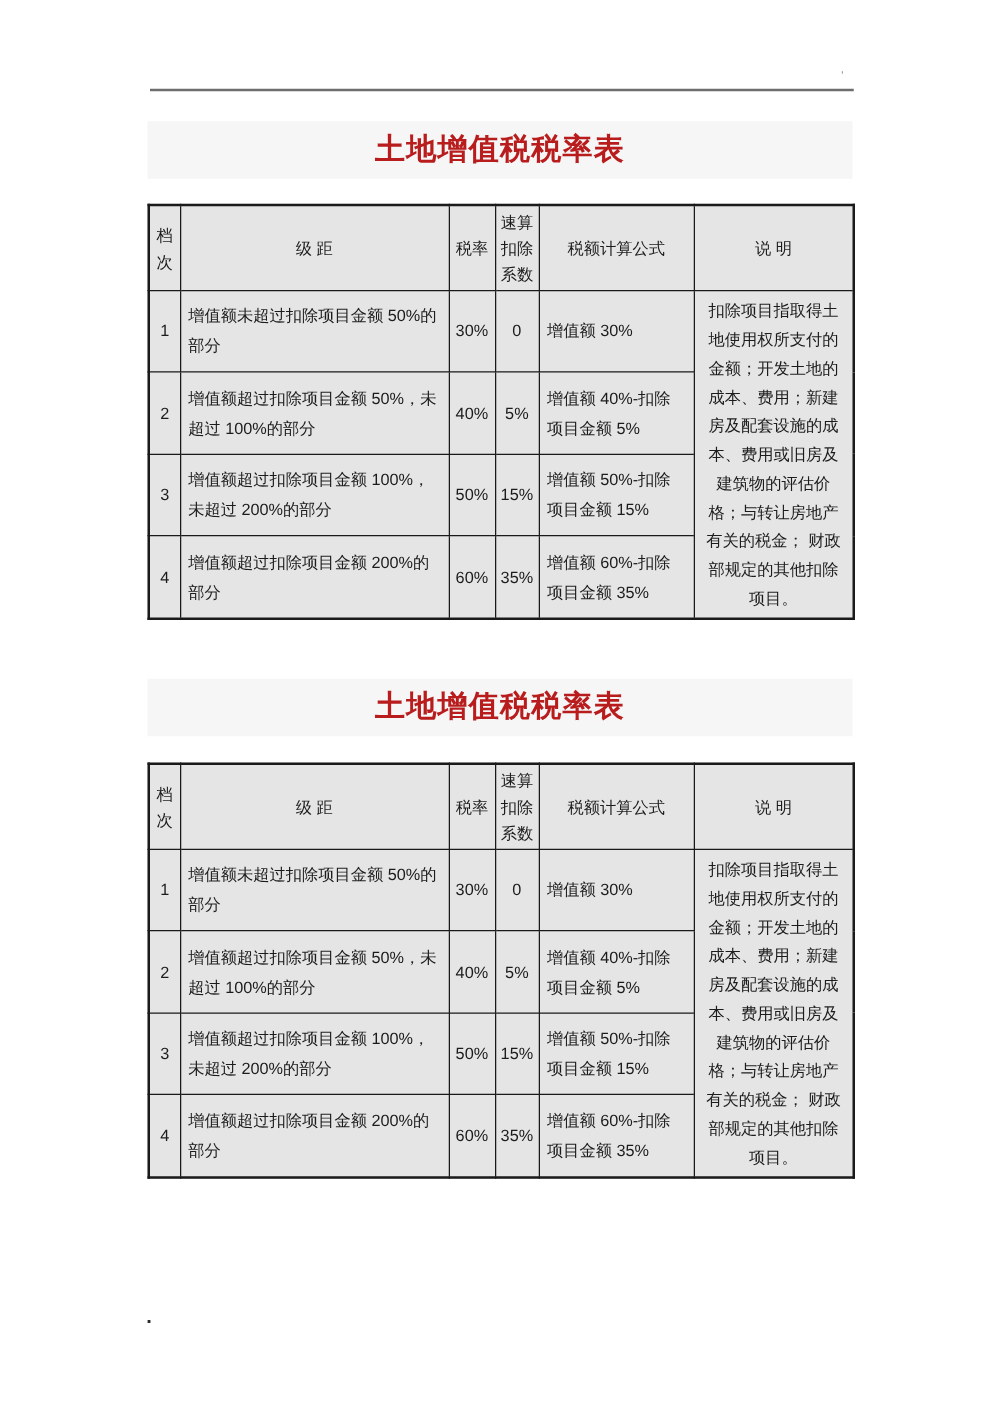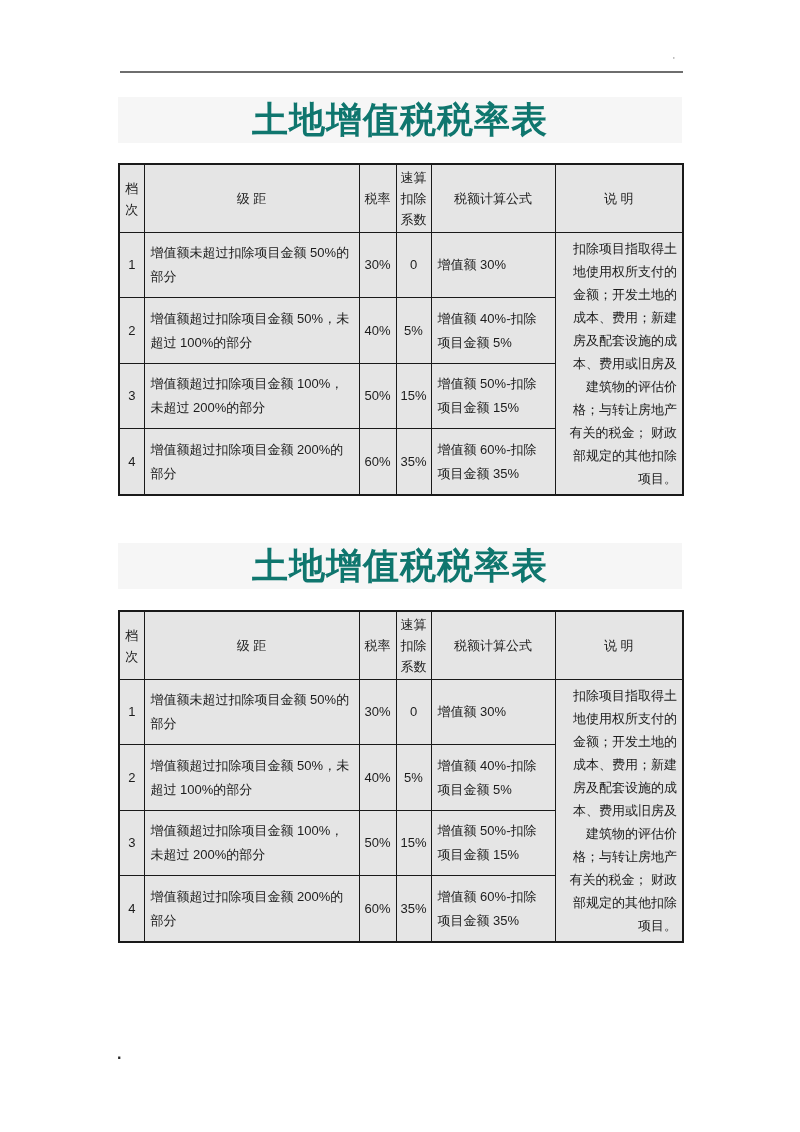--- a/index.html
+++ b/index.html
@@ -40,22 +40,22 @@
   .title-band {
     position: absolute;
     left: 118px;
     width: 564px;
     height: 46px;
     background: #f6f6f6;
     text-align: center;
     line-height: 46px;
     font-family: "Liberation Serif", "DejaVu Serif", serif;
     font-weight: bold;
-    font-size: 36px;
-    color: #0f766e;
+    font-size: 24px;
+    color: #b91c1c;
     letter-spacing: 1px;
     white-space: nowrap;
   }
   #title-1 { top: 97px; }
   #title-2 { top: 543px; }
 
   table.tax-table {
     position: absolute;
     left: 118px;
     width: 564px;
@@ -84,21 +84,21 @@
     text-align: center;
     padding: 2px 1px;
     line-height: 22px;
   }
   .tax-table td.left {
     text-align: left;
     padding: 3px 6px;
     line-height: 24px;
   }
   .tax-table td.note {
-    text-align: right;
+    text-align: center;
     padding: 4px 5px;
     line-height: 23px;
     vertical-align: middle;
   }
 </style>
 </head>
 <body>
 
 <div class="page">
 

